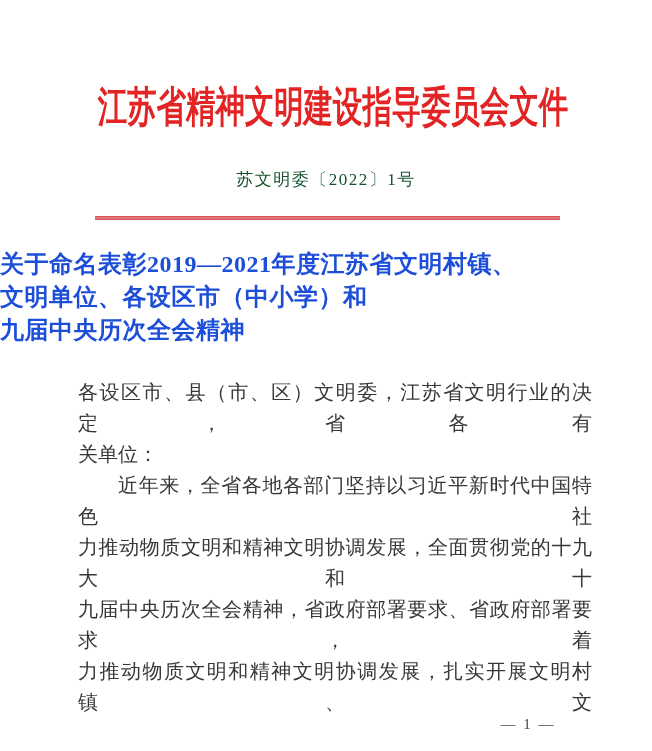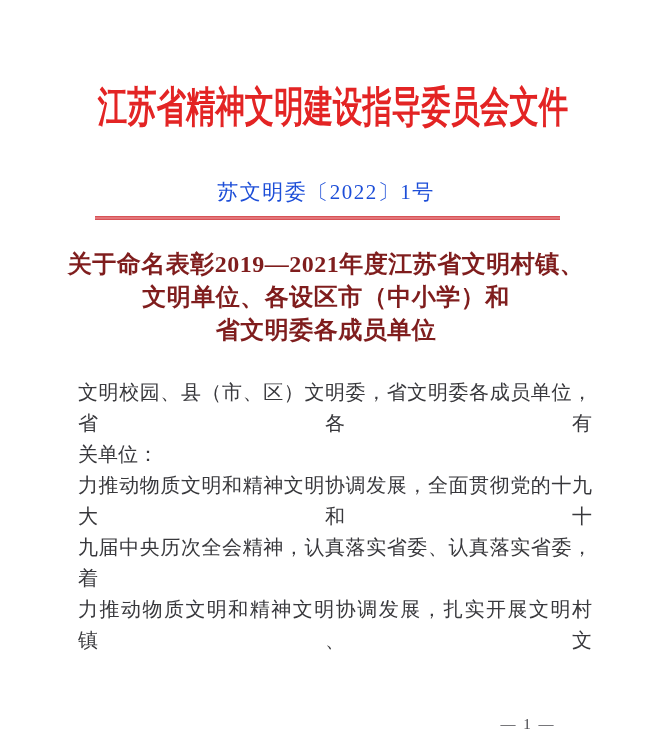--- a/index.html
+++ b/index.html
@@ -28,49 +28,48 @@
     font-weight: bold;
     color: #e32424;
     white-space: nowrap;
     transform: scaleX(0.70);
     transform-origin: 50% 50%;
     letter-spacing: 0px;
   }
   
   .doc-number {
     position: absolute;
-    top: 180px;
+    top: 168px;
     left: 0;
     width: 652px;
     text-align: center;
-    font-size: 21px;
+    font-size: 17px;
     line-height: 24px;
-    color: #1d4ed8;
+    color: #14532d;
     letter-spacing: 1.5px;
   }
   
   .red-rule {
     position: absolute;
     top: 216px;
     left: 95px;
     width: 465px;
     height: 4px;
     background: linear-gradient(#d24045, #e8888c, #d24045);
   }
   
   .doc-title {
     position: absolute;
     top: 248px;
     left: 0;
     width: 652px;
-    text-align: center;
     font-weight: bold;
     font-size: 24px;
     line-height: 33px;
-    color: #7f1d1d;
+    color: #1d4ed8;
     letter-spacing: 0.5px;
   }
   
   .body-block {
     position: absolute;
     top: 377px;
     left: 78px;
     width: 514px;
     font-size: 20px;
     line-height: 31px;
@@ -109,27 +108,28 @@
 
   <div class="letterhead">江苏省精神文明建设指导委员会文件</div>
 
   <div class="doc-number">苏文明委〔2022〕1号</div>
 
   <div class="red-rule"></div>
 
   <div class="doc-title">
     <div>关于命名表彰2019—2021年度江苏省文明村镇、</div>
     <div>文明单位、各设区市（中小学）和</div>
-    <div>省文明委各成员单位</div>
+    <div>九届中央历次全会精神</div>
   </div>
 
   <div class="body-block">
-    <div class="body-line">文明校园、县（市、区）文明委，省文明委各成员单位，省各有</div>
+    <div class="body-line">各设区市、县（市、区）文明委，江苏省文明行业的决定，省各有</div>
     <div class="body-line no-justify">关单位：</div>
+    <div class="body-line indent">近年来，全省各地各部门坚持以习近平新时代中国特色社</div>
     <div class="body-line">力推动物质文明和精神文明协调发展，全面贯彻党的十九大和十</div>
-    <div class="body-line">九届中央历次全会精神，认真落实省委、认真落实省委，着</div>
+    <div class="body-line">九届中央历次全会精神，省政府部署要求、省政府部署要求，着</div>
     <div class="body-line">力推动物质文明和精神文明协调发展，扎实开展文明村镇、文</div>
 
   </div>
 
   <div class="page-number">— 1 —</div>
 
 </div>
 
 </body></html>

